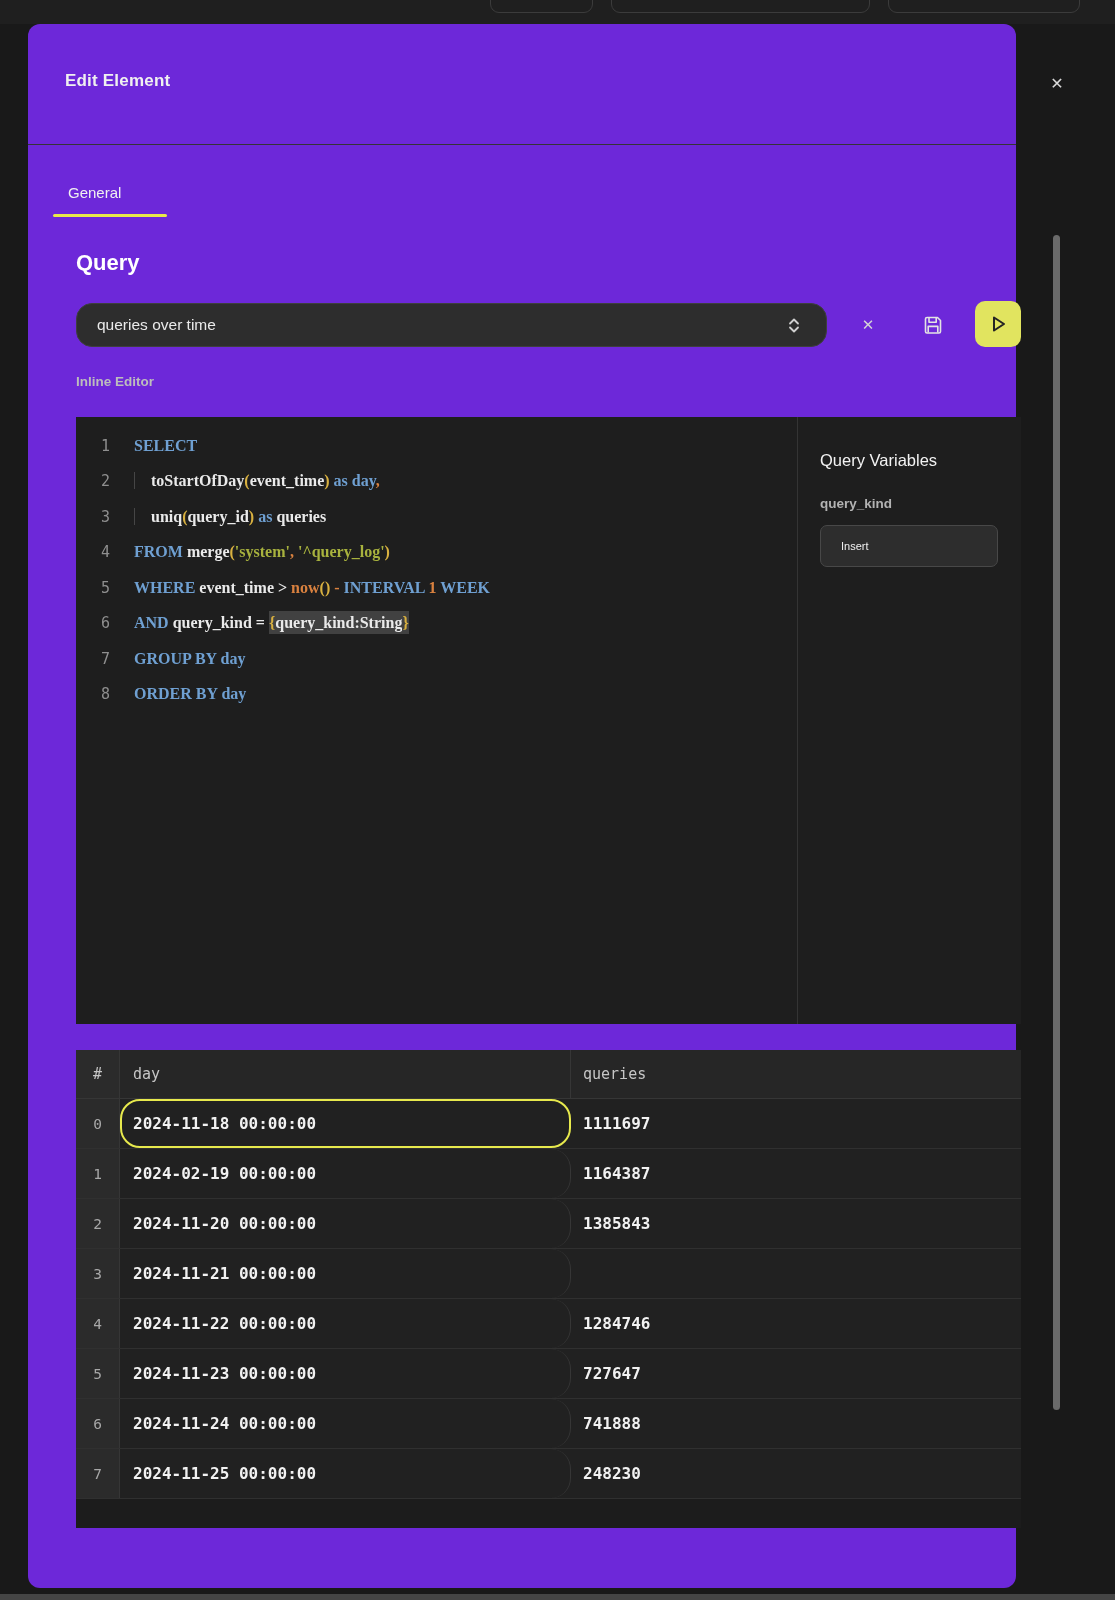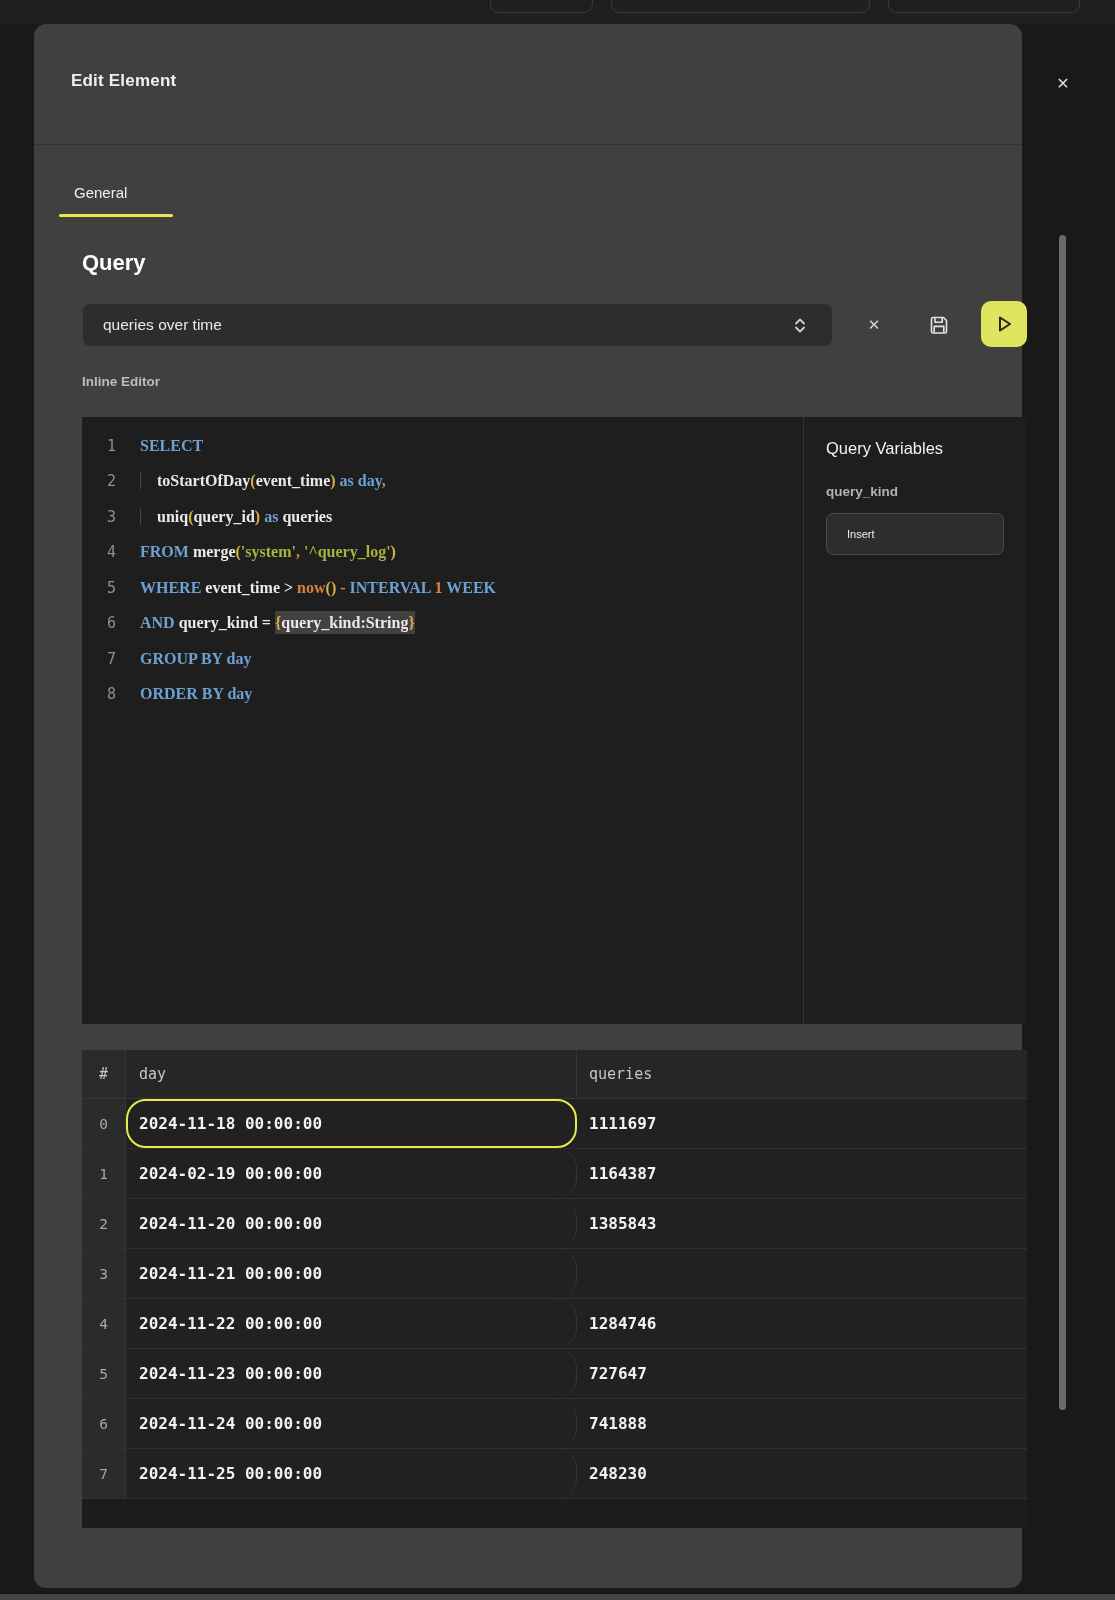--- a/index.html
+++ b/index.html
@@ -7,33 +7,33 @@
   .page {
     position:relative; width:1115px; height:1600px; overflow:hidden;
     background:#191919; font-family:"Liberation Sans", sans-serif;
   }
   
   .top-strip { position:absolute; left:0; top:0; width:1115px; height:24px; background:#1f1f1f; }
   .ghost-btn { position:absolute; top:-27px; height:40px; border:1px solid #3b3b3b; border-radius:9px; background:transparent; }
   .bottom-strip { position:absolute; left:0; top:1594px; width:1115px; height:6px; background:#454545; }
 
   
-  .modal { position:absolute; left:34px; top:24px; width:988px; height:1564px; background:#404040; border-radius:12px; }
+  .modal { position:absolute; left:28px; top:24px; width:988px; height:1564px; background:#6d28d9; border-radius:12px; }
   .modal-title { position:absolute; left:37px; top:47px; font-size:17px; font-weight:600; color:#f0f0f0; letter-spacing:.2px; }
   .close-btn { position:absolute; left:1014px; top:45px; width:30px; height:30px; background:none; border:none;
     color:#d9d9d9; font-size:16px; line-height:30px; text-align:center; cursor:pointer; font-family:"DejaVu Sans", sans-serif; }
   .header-divider { position:absolute; left:0; top:120px; width:100%; height:1px; background:#353535; }
 
   .tab { position:absolute; left:40px; top:160px; font-size:15px; color:#f0f0f0; background:none; border:none; cursor:pointer; }
   .tab-underline { position:absolute; left:25px; top:190px; width:114px; height:3px; border-radius:2px; background:#e8e84a; }
 
   .query-heading { position:absolute; left:48px; top:226px; font-size:22px; font-weight:700; color:#ffffff; }
 
   .query-select { position:absolute; left:48px; top:279px; width:751px; height:44px; background:#2d2d2d;
-    border:1px solid #3e3e3e; border-radius:8px; display:flex; align-items:center; padding:0 26px 0 20px; cursor:pointer; }
+    border:1px solid #3e3e3e; border-radius:16px; display:flex; align-items:center; padding:0 26px 0 20px; cursor:pointer; }
   .query-select .value { font-size:15.5px; color:#eaeaea; flex:1; }
   .updown { display:flex; flex-direction:column; align-items:center; gap:1px; }
 
   .icon-btn { position:absolute; width:30px; height:30px; background:none; border:none; display:flex;
     align-items:center; justify-content:center; color:#d5d5d5; cursor:pointer; }
   .clear-btn { left:825px; top:286px; font-size:15px; font-family:"DejaVu Sans", sans-serif; }
   .save-btn { left:890px; top:286px; }
   .run-btn { position:absolute; left:947px; top:277px; width:46px; height:46px; border-radius:10px;
     background:#e1e45f; border:none; display:flex; align-items:center; justify-content:center; cursor:pointer; }
 
@@ -49,21 +49,21 @@
   .guide { border-left:1px solid #464646; }
   .tk.kw { color:#6fa0d2; }
   .tk.id { color:#eaeaea; }
   .tk.par { color:#d9b140; }
   .tk.str { color:#a8b23e; }
   .tk.op { color:#d9813f; }
   .tk.hl { background:#414141; padding:3px 0; }
   .editor-divider { position:absolute; left:721px; top:0; bottom:0; width:1px; background:#343434; }
 
   .vars-panel { position:absolute; left:722px; top:0; right:0; bottom:0; padding:22px 0 0 22px; }
-  .vars-title { font-size:16.5px; color:#f2f2f2; font-weight:500; }
+  .vars-title { font-size:16.5px; color:#f2f2f2; font-weight:500;margin-top:12px; }
   .var-name { margin-top:26px; font-size:13.5px; font-weight:600; color:#b3b3b3; }
   .insert-btn { margin-top:14px; width:178px; height:42px; background:#2d2d2d; border:1px solid #484848;
     border-radius:7px; color:#f0f0f0; font-size:11px; text-align:left; padding-left:20px; cursor:pointer;
     font-family:"Liberation Sans", sans-serif; }
 
   
   .results { position:absolute; left:48px; top:1026px; width:945px; font-family:"DejaVu Sans Mono", monospace; }
   .t-row { display:flex; width:100%; }
   .t-head { height:49px; background:#262626; border-bottom:1px solid #363636; }
   .t-body { height:50px; background:#212121; border-bottom:1px solid #303030; }

